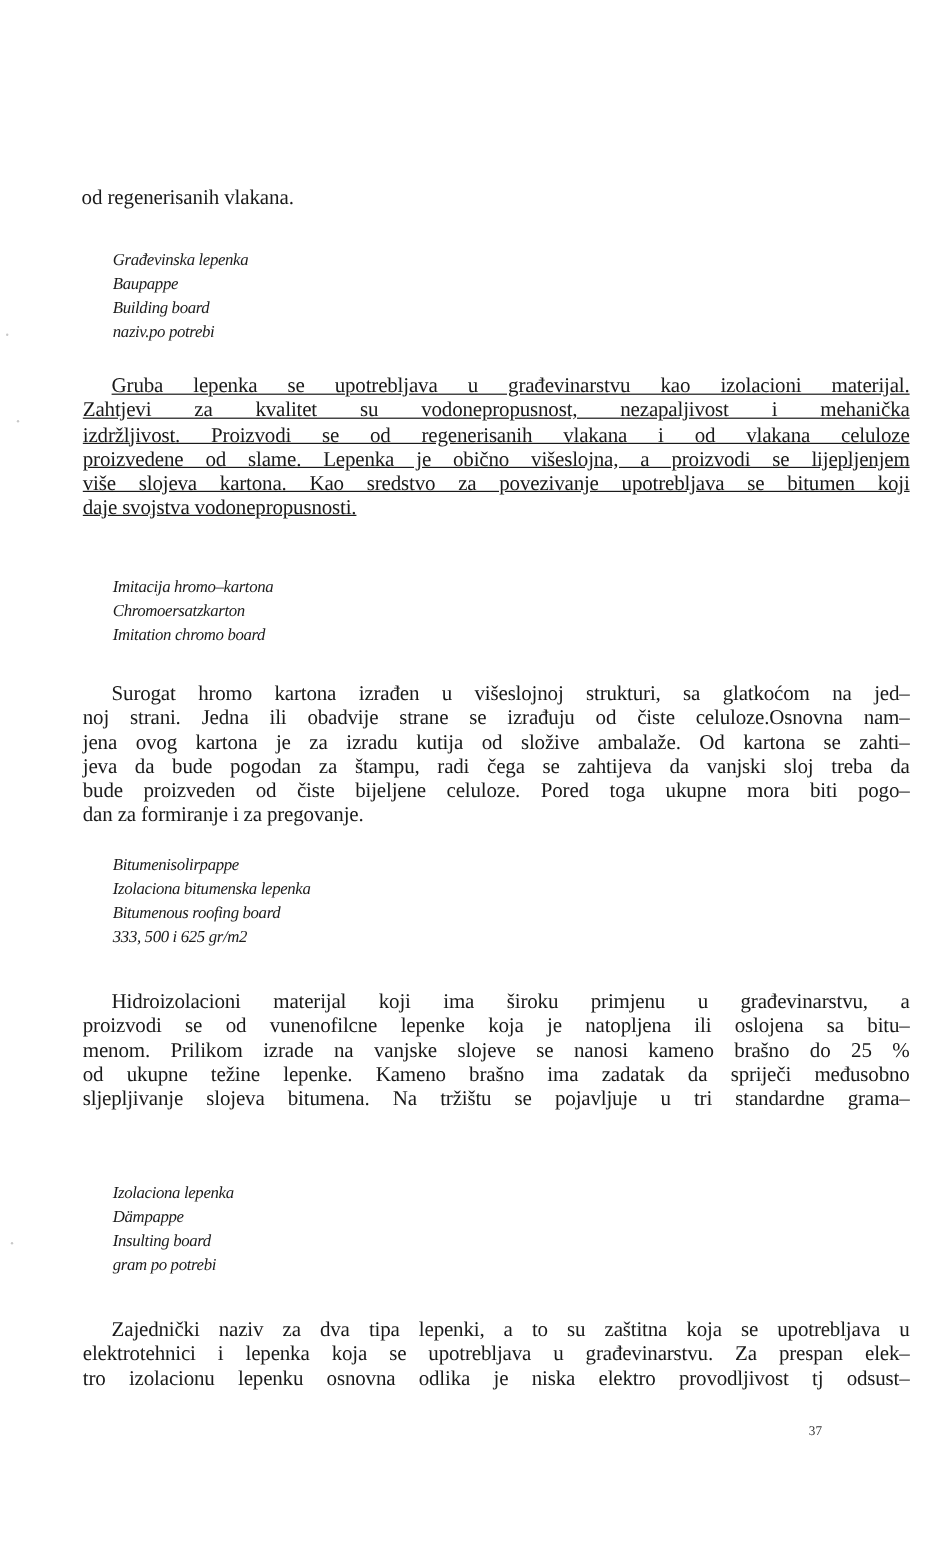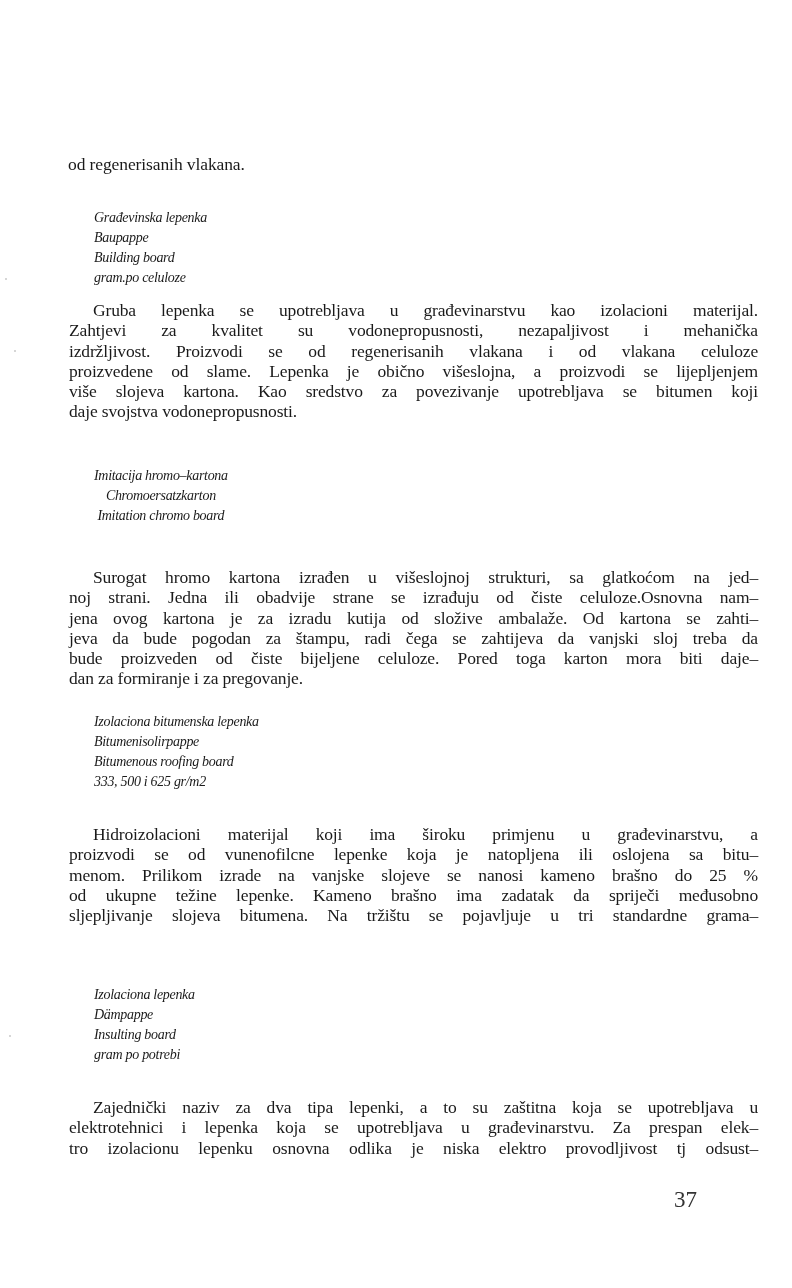--- a/index.html
+++ b/index.html
@@ -42,69 +42,69 @@
       font-style: italic;
       font-size: 14px;
       line-height: 20px;
       letter-spacing: -0.3px;
     }
     .heading span { display: block; white-space: nowrap; }
     .page-number {
       position: absolute;
       left: 674px;
       top: 1187px;
-      font-size: 23px;
+      font-size: 11px;
       color: #333;
     }
     .speck {
       position: absolute;
       width: 2px; height: 2px;
       background: #c8c8c8;
       border-radius: 1px;
     }
   </style>
 </head>
 <body>
 
 <div class="page">
 
   <div class="text-line" style="left:68px; top:154px;">od regenerisanih vlakana.</div>
 
   <div class="heading" style="top:208px;">
     <span>Građevinska lepenka</span>
     <span>Baupappe</span>
     <span>Building board</span>
-    <span>gram.po celuloze</span>
+    <span>naziv.po potrebi</span>
   </div>
-  <div class="para" style="left:69px; width:689px; top:300px;">
+  <div class="para" style="left:69px; width:689px; top:311px;text-decoration:underline;">
     <span class="ln" style="padding-left:24px;">Gruba lepenka se upotrebljava u građevinarstvu kao izolacioni materijal.</span>
-    <span class="ln">Zahtjevi za kvalitet su vodonepropusnosti, nezapaljivost i mehanička</span>
+    <span class="ln">Zahtjevi za kvalitet su vodonepropusnost, nezapaljivost i mehanička</span>
     <span class="ln">izdržljivost. Proizvodi se od regenerisanih vlakana i od vlakana celuloze</span>
     <span class="ln">proizvedene od slame. Lepenka je obično višeslojna, a proizvodi se lijepljenjem</span>
     <span class="ln">više slojeva kartona. Kao sredstvo za povezivanje upotrebljava se bitumen koji</span>
     <span class="ln last">daje svojstva vodonepropusnosti.</span>
   </div>
 
-  <div class="heading" style="top:466px;text-align:center;">
+  <div class="heading" style="top:480px;">
     <span>Imitacija hromo–kartona</span>
     <span>Chromoersatzkarton</span>
     <span>Imitation chromo board</span>
   </div>
   <div class="para" style="left:69px; width:689px; top:567px;">
     <span class="ln" style="padding-left:24px;">Surogat hromo kartona izrađen u višeslojnoj strukturi, sa glatkoćom na jed–</span>
     <span class="ln">noj strani. Jedna ili obadvije strane se izrađuju od čiste celuloze.Osnovna nam–</span>
     <span class="ln">jena  ovog kartona je za izradu kutija od složive ambalaže. Od kartona se zahti–</span>
     <span class="ln">jeva da bude pogodan za štampu, radi čega se zahtijeva da vanjski sloj treba da</span>
-    <span class="ln">bude proizveden od čiste bijeljene celuloze. Pored toga karton mora biti daje–</span>
+    <span class="ln">bude proizveden od čiste bijeljene celuloze. Pored toga ukupne mora biti pogo–</span>
     <span class="ln last">dan za formiranje i za pregovanje.</span>
   </div>
 
   <div class="heading" style="top:712px;">
+    <span>Bitumenisolirpappe</span>
     <span>Izolaciona bitumenska lepenka</span>
-    <span>Bitumenisolirpappe</span>
     <span>Bitumenous roofing board</span>
     <span>333, 500 i 625 gr/m2</span>
   </div>
   <div class="para" style="left:69px; width:689px; top:824px;">
     <span class="ln" style="padding-left:24px;">Hidroizolacioni materijal koji ima široku primjenu u građevinarstvu, a</span>
     <span class="ln">proizvodi se od vunenofilcne lepenke koja je  natopljena ili oslojena sa bitu–</span>
     <span class="ln">menom. Prilikom izrade na vanjske slojeve se nanosi kameno brašno do 25 %</span>
     <span class="ln">od ukupne težine lepenke. Kameno brašno ima zadatak da spriječi međusobno</span>
     <span class="ln">sljepljivanje slojeva bitumena. Na tržištu se pojavljuje u tri standardne grama–</span>
   </div>

